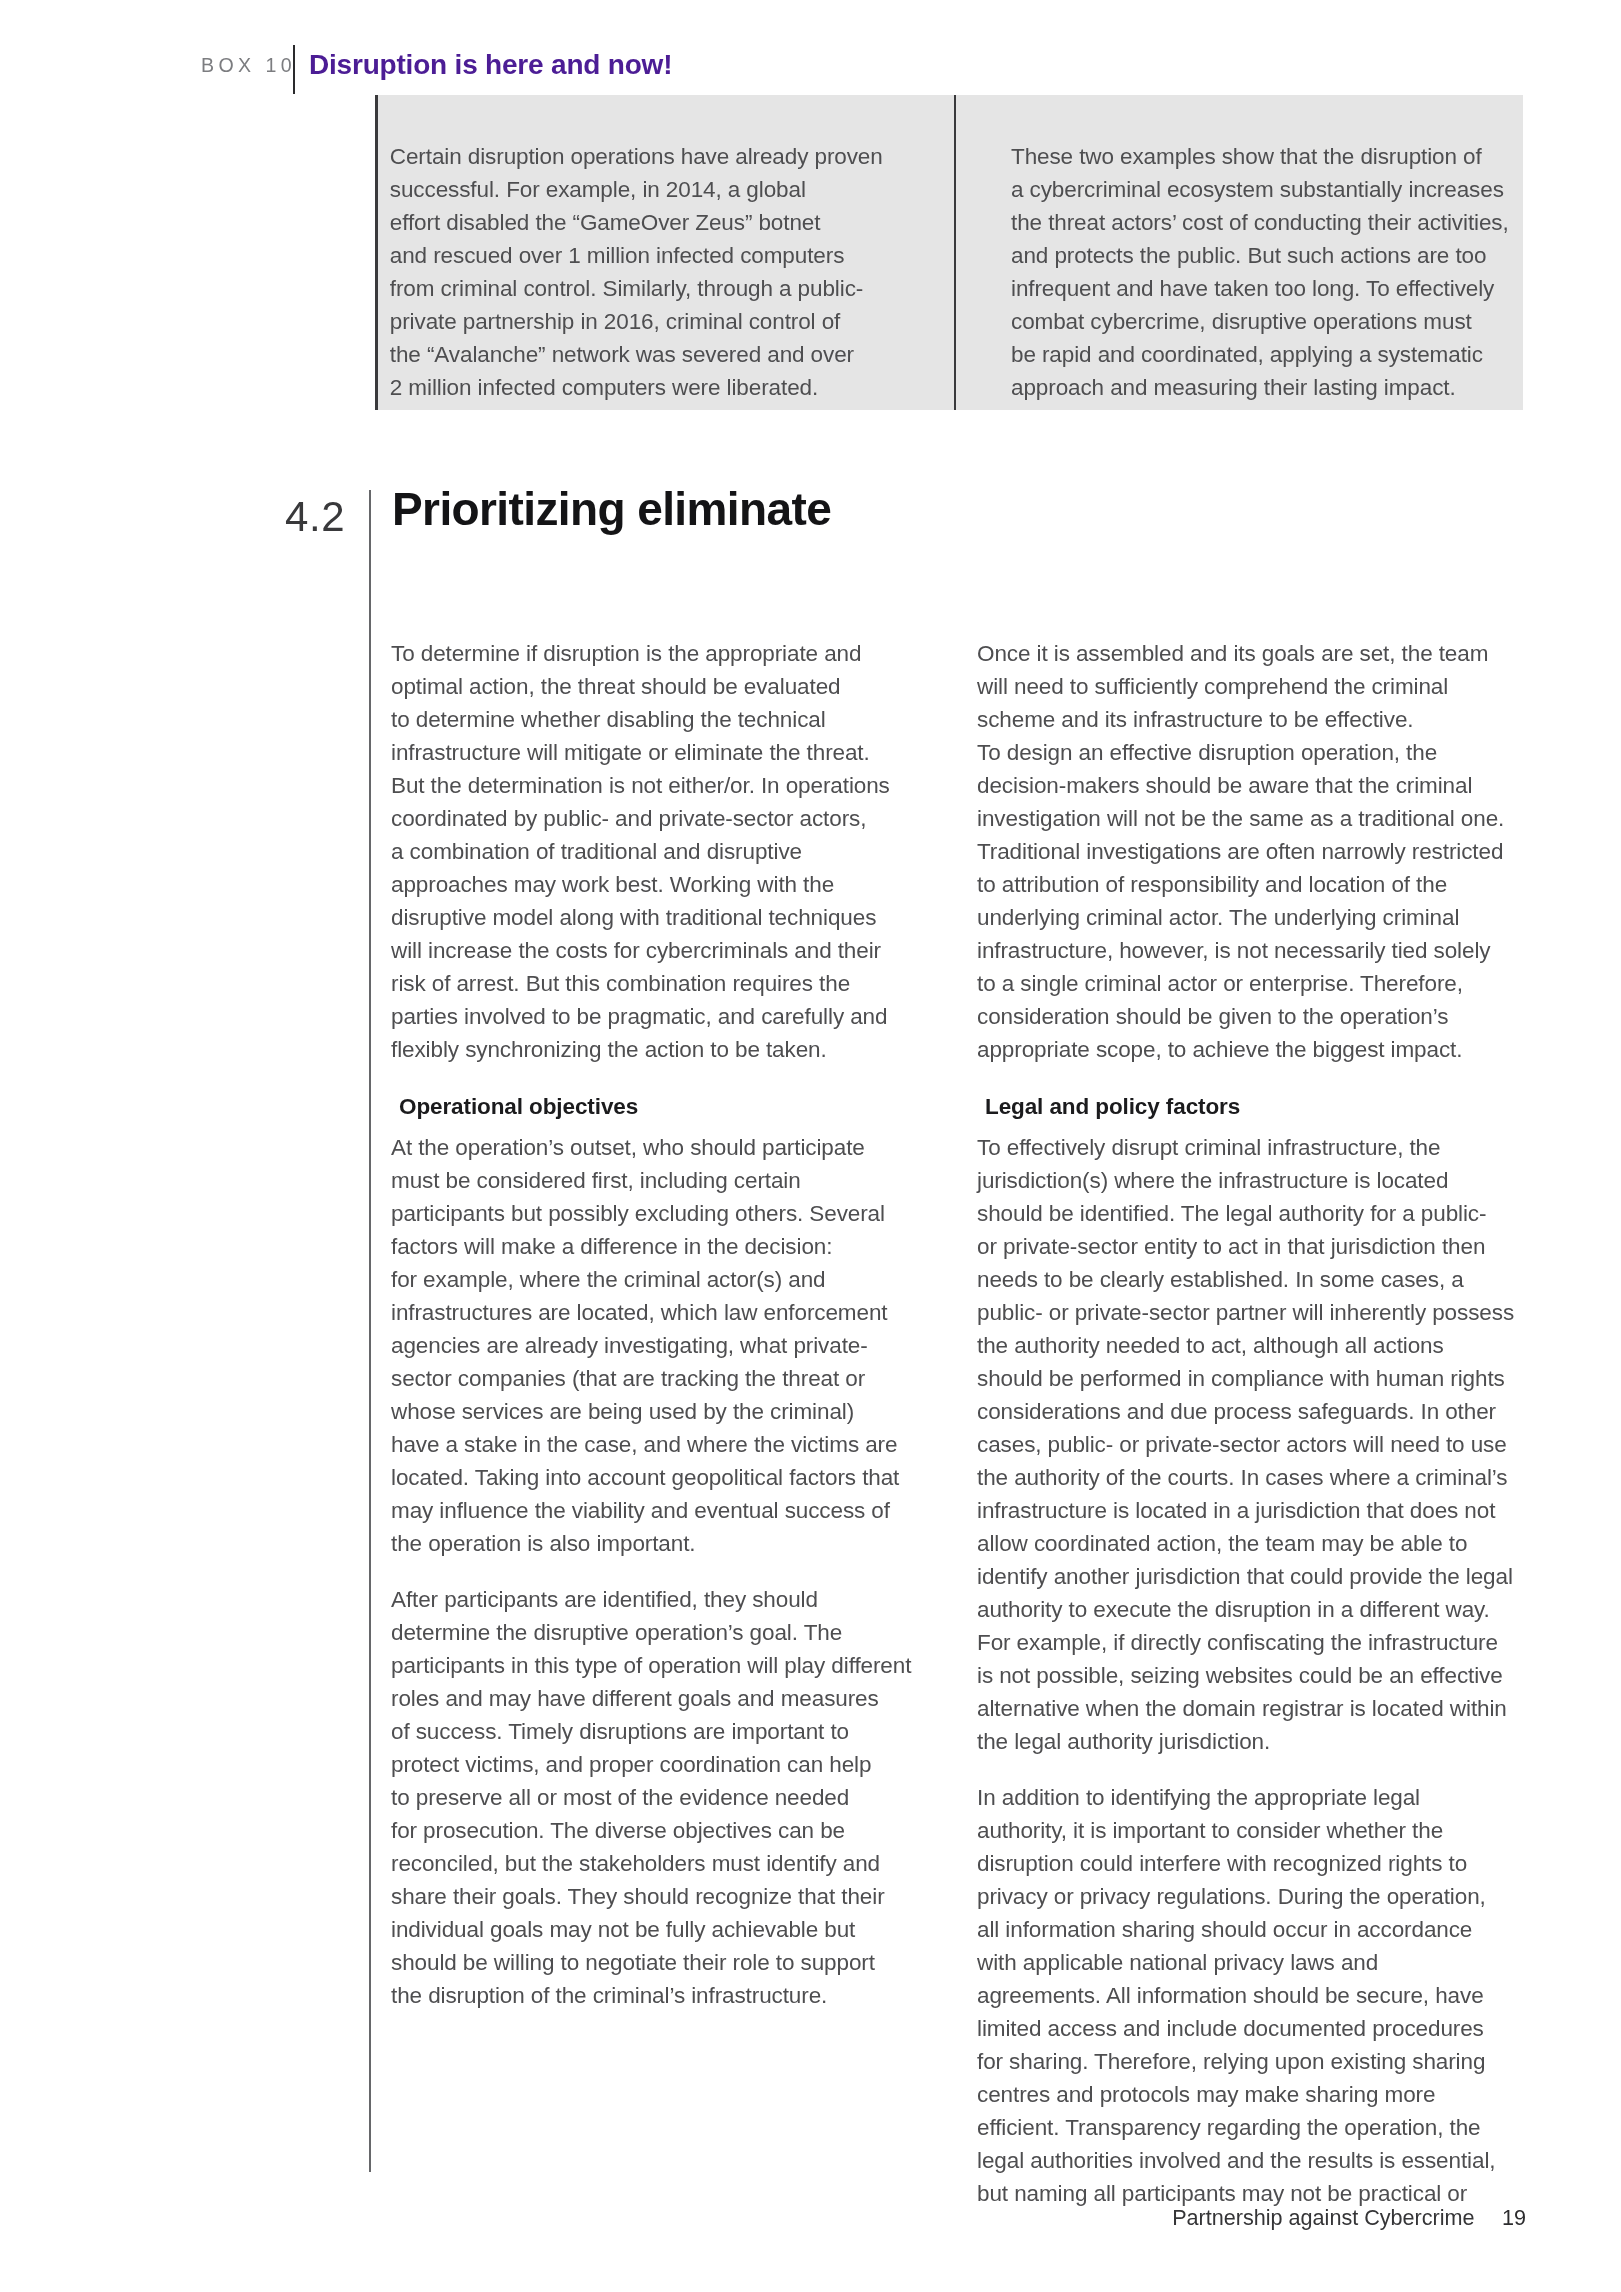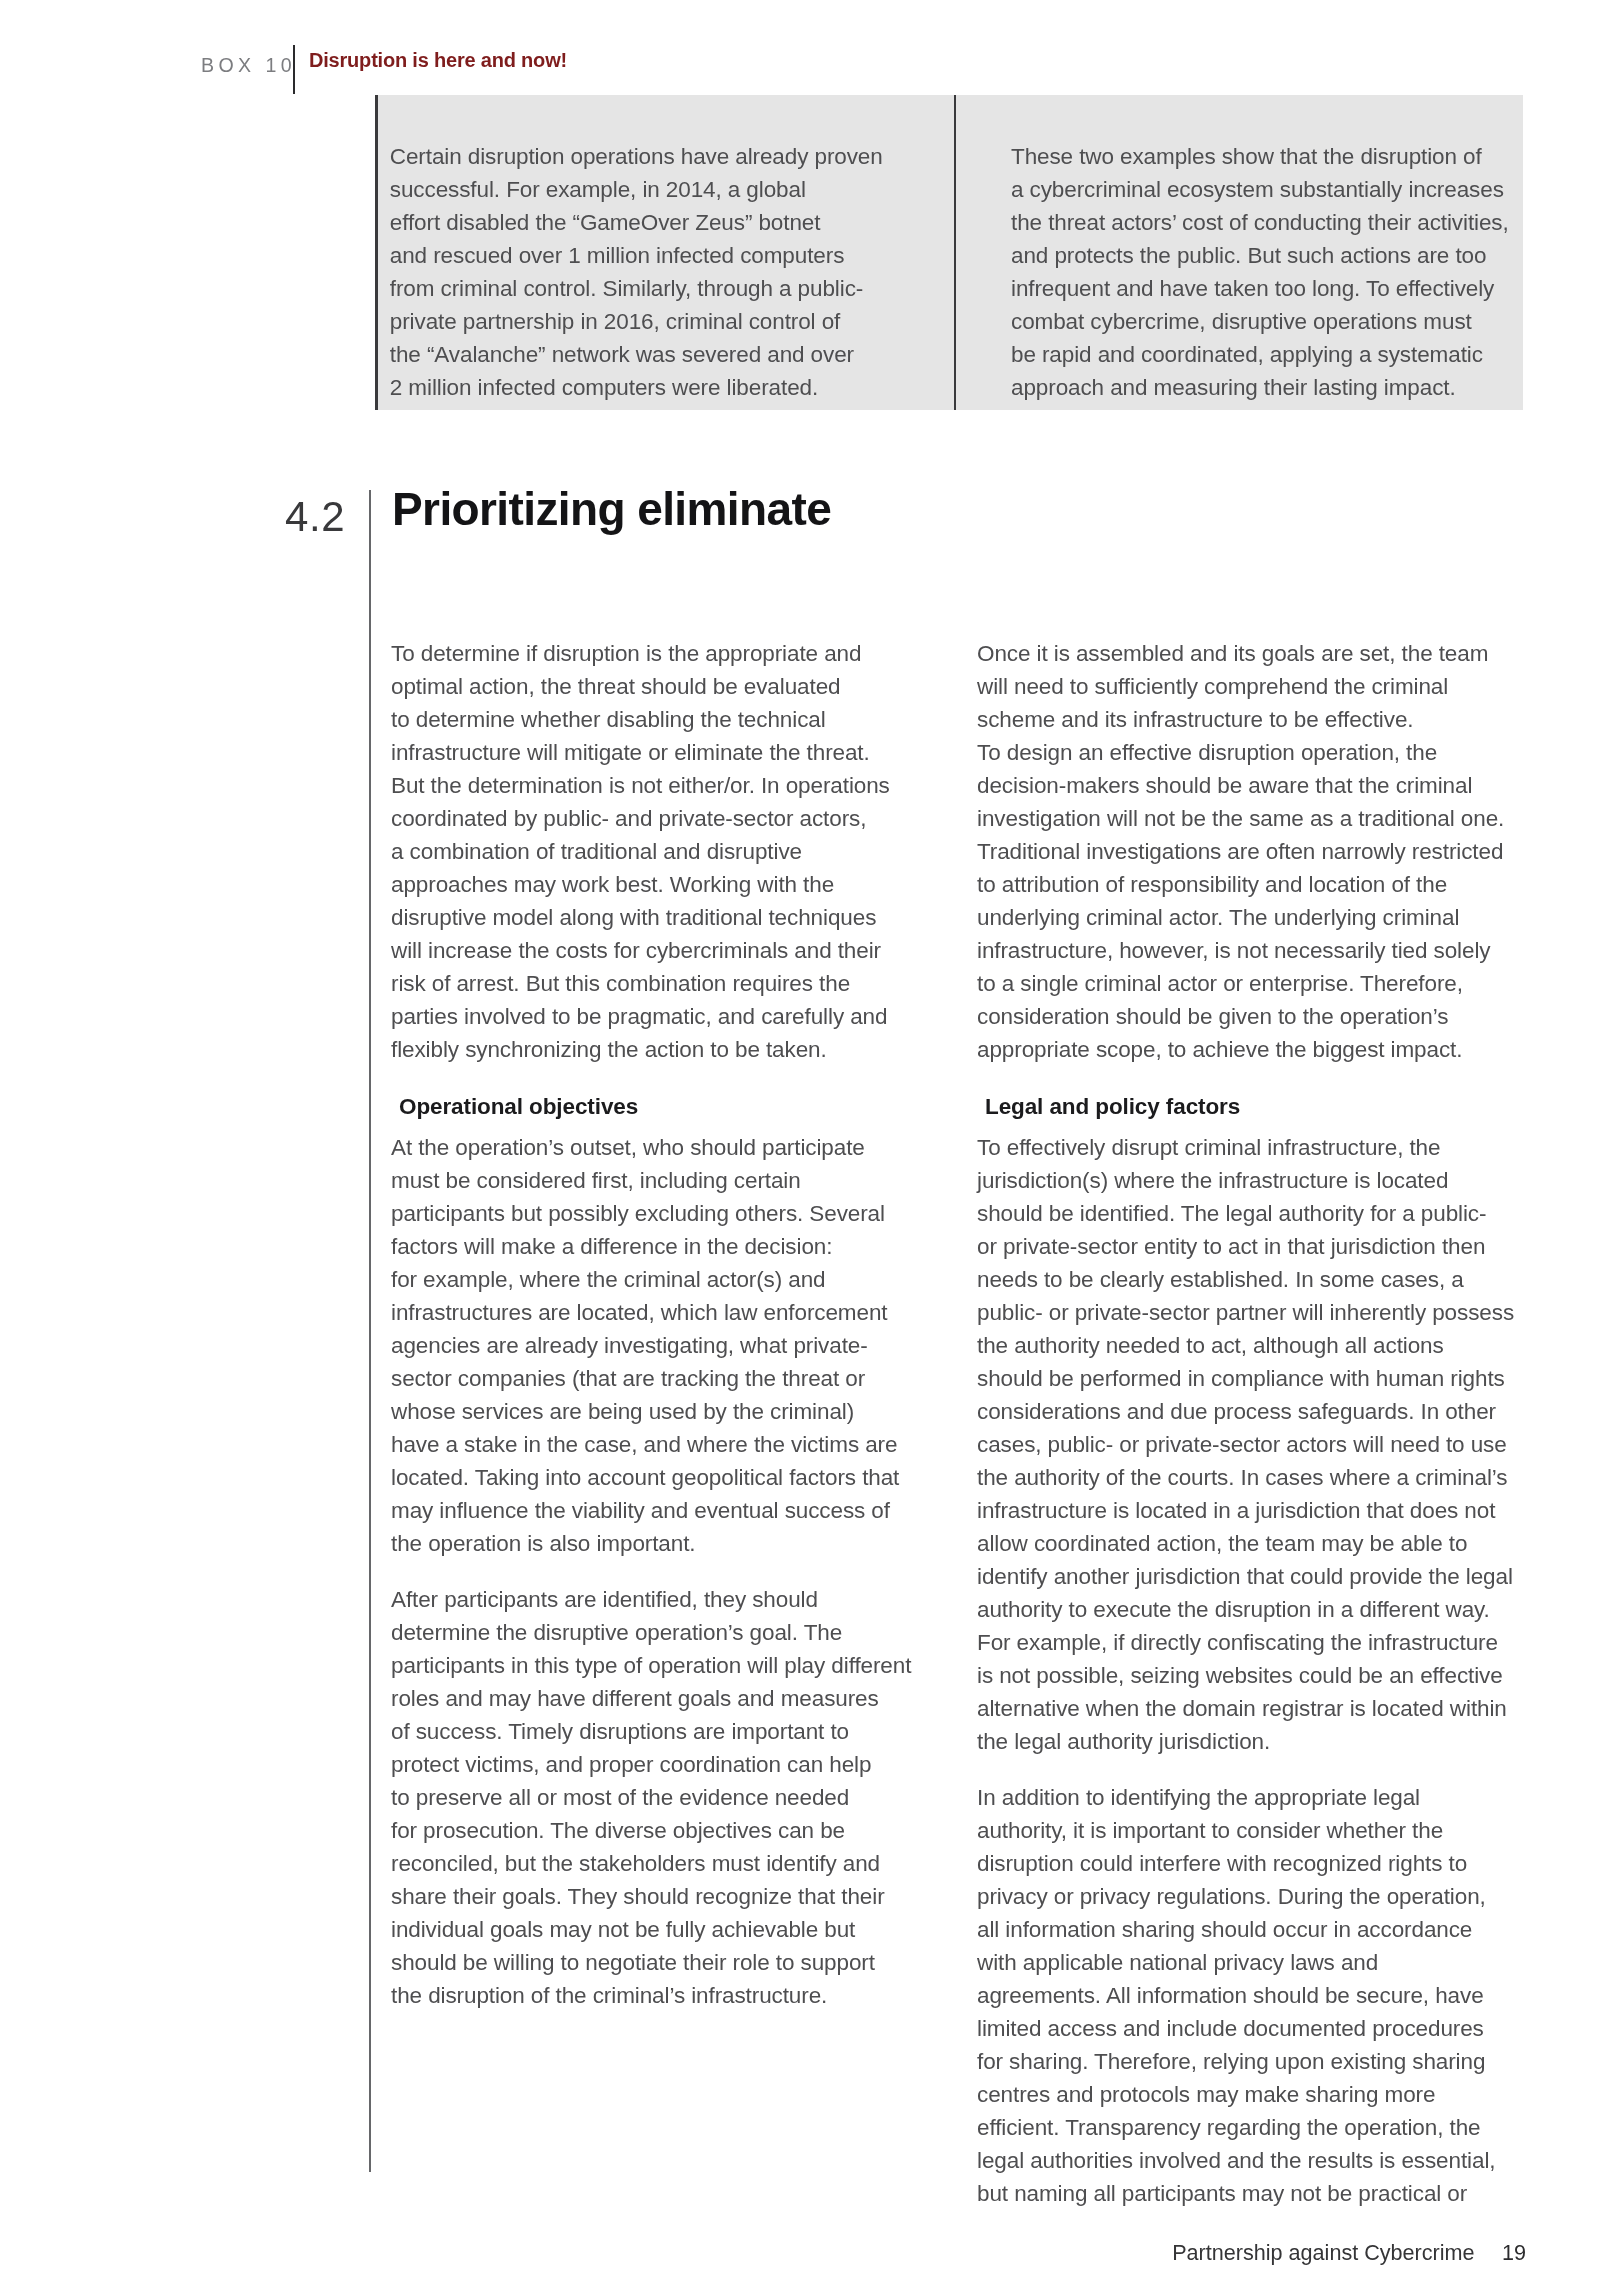--- a/index.html
+++ b/index.html
@@ -16,21 +16,21 @@
     position:absolute;left:201px;top:54px;
     font-size:19.6px;letter-spacing:4.4px;color:#7c7d80;
     font-weight:400;white-space:nowrap;
   }
   .box-header-divider{
     position:absolute;left:293px;top:45px;
     width:2px;height:49px;background:#2a2a2c;
   }
   .box-title{
     position:absolute;left:309px;top:49px;
-    font-size:20px;font-weight:bold;color:#7f1d1d;
+    font-size:28px;font-weight:bold;color:#4c1d95;
     letter-spacing:-0.2px;white-space:nowrap;
   }
   
   .gray-box{
     position:absolute;left:375px;top:95px;
     width:1148px;height:315px;
     background:#e5e5e5;
     border-left:3.9px solid #3a3a3c;
     box-sizing:border-box;
   }
@@ -79,21 +79,21 @@
   .body-col h3{
     margin:8px;padding:0;
     font-size:22.5px;line-height:33px;
     font-weight:bold;color:#1b1b1d;
     letter-spacing:-0.1px;
   }
   
   .footer{
     position:absolute;right:95px;top:2205px;
     font-size:21.6px;color:#353537;
-    text-align:right;white-space:nowrap;margin-top:35px;
+    text-align:right;white-space:nowrap;
   }
   .footer .page-num{margin-left:27.4px;color:#2c2c2e;}
 </style>
 </head>
 <body>
 
 <div class="page">
 
   <div class="box-label">BOX 10</div>
   <div class="box-header-divider"></div>

